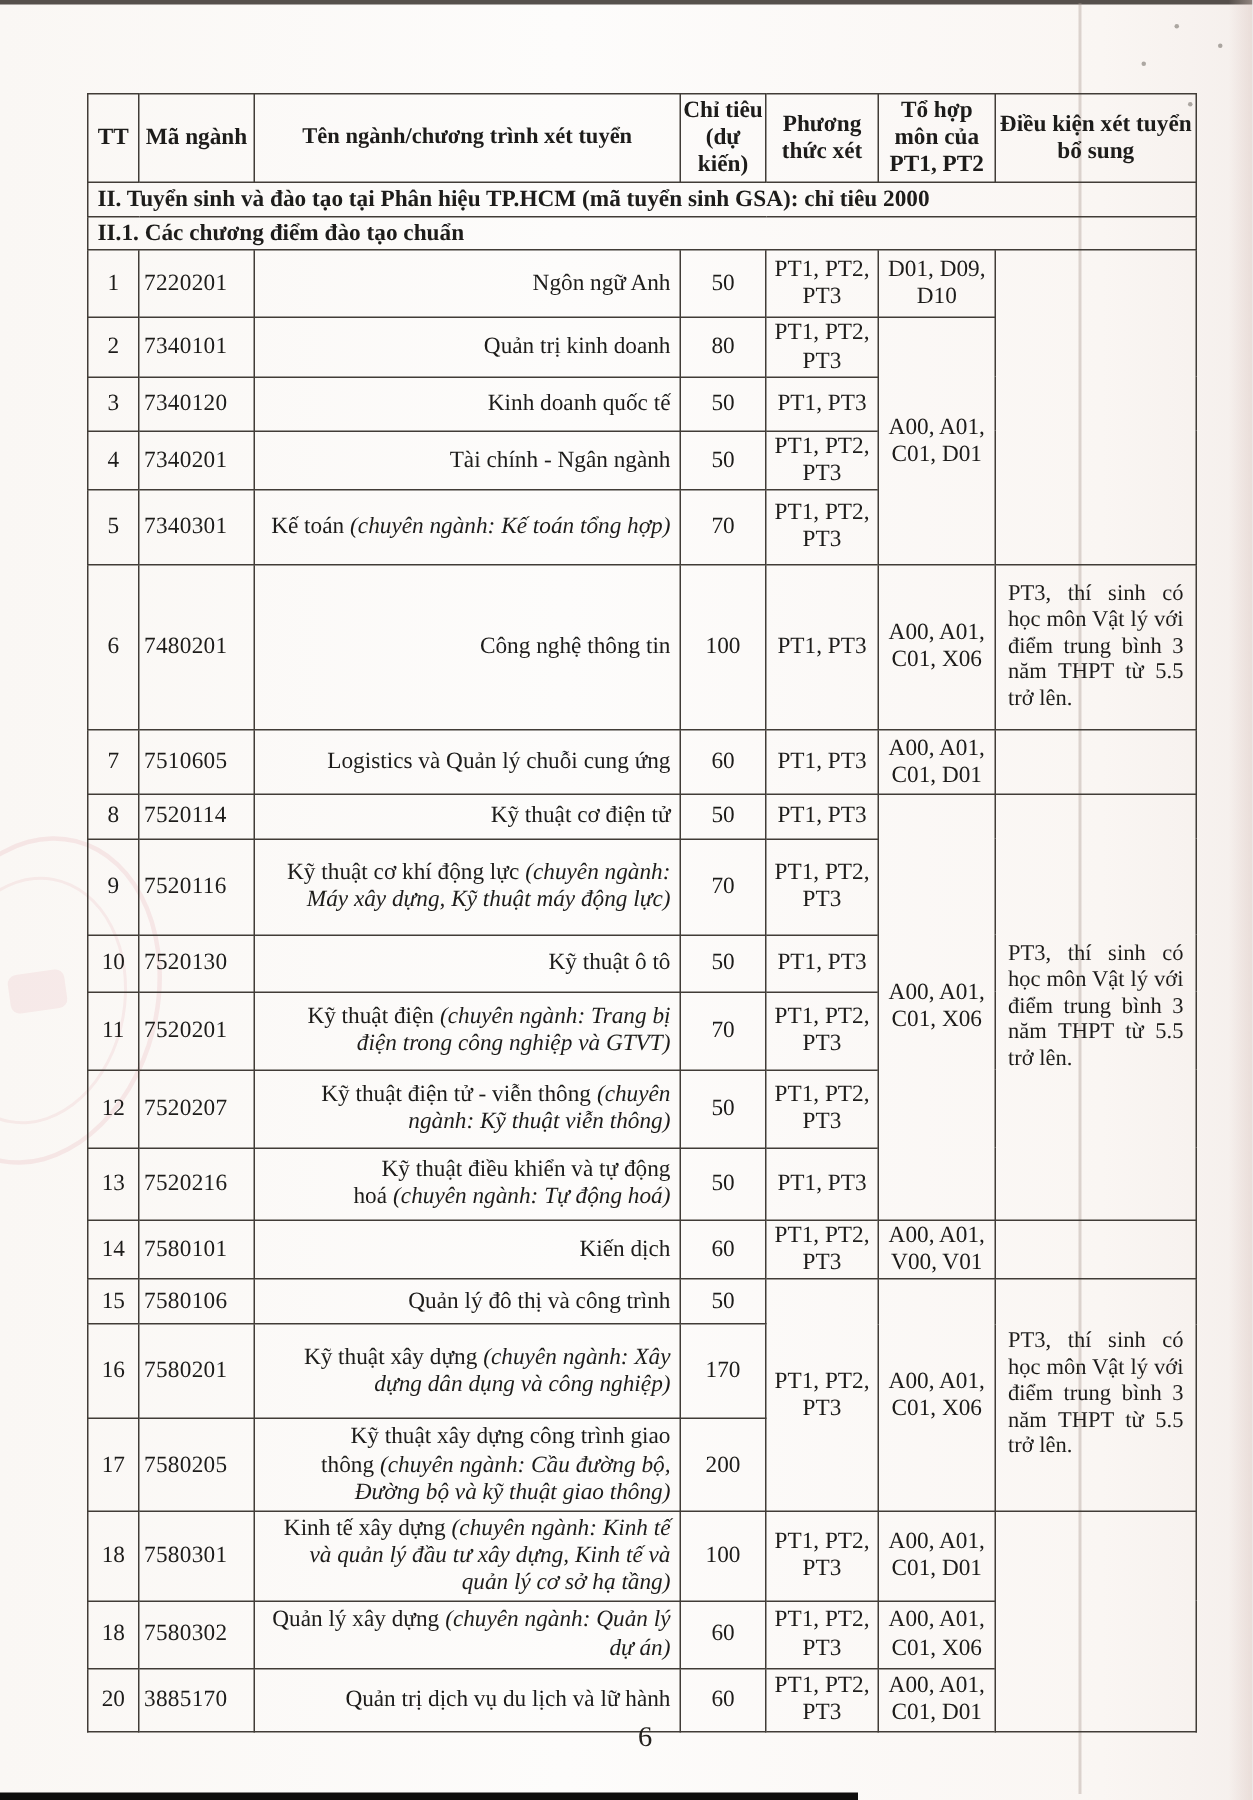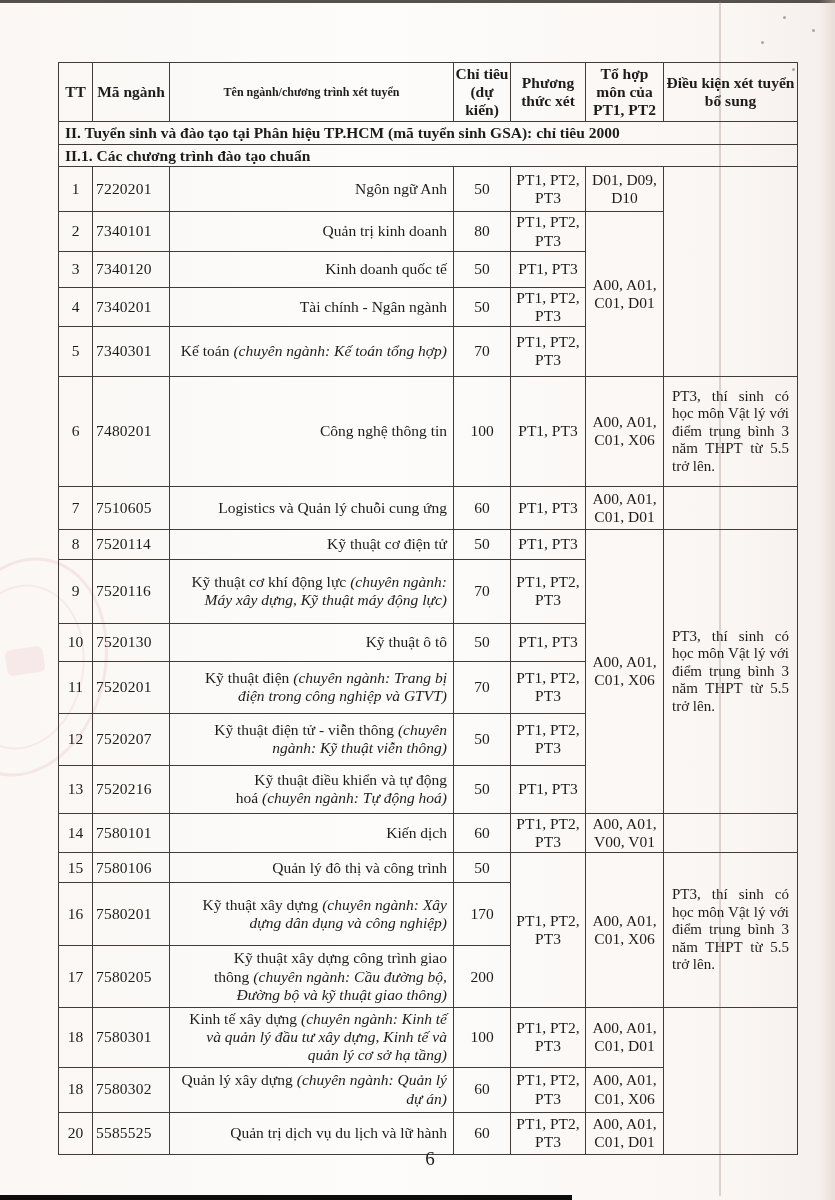--- a/index.html
+++ b/index.html
@@ -27,21 +27,21 @@
   table.admission {
     position:absolute; left:58px; top:62px; width:739px;
     border-collapse:collapse; table-layout:fixed;
   }
   .admission td, .admission th {
     border:1.6px solid #413c37; vertical-align:middle;
     font-size:15.5px; line-height:1.17; padding:1px 3px;
     overflow:hidden;
   }
   .admission th { font-weight:bold; text-align:center; padding:2px 1px; }
-  th.h-name { font-size:12px; }
+  th.h-name { font-size:15px; }
   td.c-tt, td.c-quota, td.c-method, td.c-combo { text-align:center; }
   td.c-code { text-align:left; letter-spacing:.2px; }
   td.c-name { text-align:right; padding:2px 6px 2px 7px; }
   td.c-cond { text-align:justify; text-align-last:left; padding:3px 8px; font-size:15px; }
   tr.section-row td {
     text-align:left; font-weight:bold; padding:1px 2px 1px 6px; font-size:15.5px;
   }
   .nt { font-style:italic; }
   .nm + .nt:not(:empty) { margin-left:4px; }
   .page-number { position:absolute; left:400px; top:1148px; width:60px;
@@ -82,21 +82,21 @@
         <th>Phương thức xét</th>
         <th>Tổ hợp môn của PT1, PT2</th>
         <th>Điều kiện xét tuyển bổ sung</th>
       </tr>
     </thead>
     <tbody>
       <tr class="section-row" style="height:23px">
         <td colspan="7">II. Tuyển sinh và đào tạo tại Phân hiệu TP.HCM (mã tuyển sinh GSA): chỉ tiêu 2000</td>
       </tr>
       <tr class="section-row" style="height:22px">
-        <td colspan="7">II.1. Các chương trình đào tạo chuẩn</td>
+        <td colspan="7">II.1. Các chương điểm đào tạo chuẩn</td>
       </tr>
 
       <tr style="height:45px">
         <td class="c-tt">1</td>
         <td class="c-code">7220201</td>
         <td class="c-name"><span class="nm">Ngôn ngữ Anh</span><i class="nt"></i></td>
         <td class="c-quota">50</td>
         <td class="c-method">PT1, PT2, PT3</td>
         <td class="c-combo">D01, D09, D10</td>
         <td class="c-cond" rowspan="5"></td>
@@ -240,21 +240,21 @@
       <tr style="height:45px">
         <td class="c-tt">18</td>
         <td class="c-code">7580302</td>
         <td class="c-name"><span class="nm">Quản lý xây dựng</span><i class="nt">(chuyên ngành: Quản lý dự án)</i></td>
         <td class="c-quota">60</td>
         <td class="c-method">PT1, PT2, PT3</td>
         <td class="c-combo">A00, A01, C01, X06</td>
       </tr>
       <tr style="height:42px">
         <td class="c-tt">20</td>
-        <td class="c-code">5585525</td>
+        <td class="c-code">3885170</td>
         <td class="c-name"><span class="nm">Quản trị dịch vụ du lịch và lữ hành</span><i class="nt"></i></td>
         <td class="c-quota">60</td>
         <td class="c-method">PT1, PT2, PT3</td>
         <td class="c-combo">A00, A01, C01, D01</td>
       </tr>
     </tbody>
   </table>
 
   <div class="page-number">6</div>
   <div class="bottom-scan-bar"></div>

